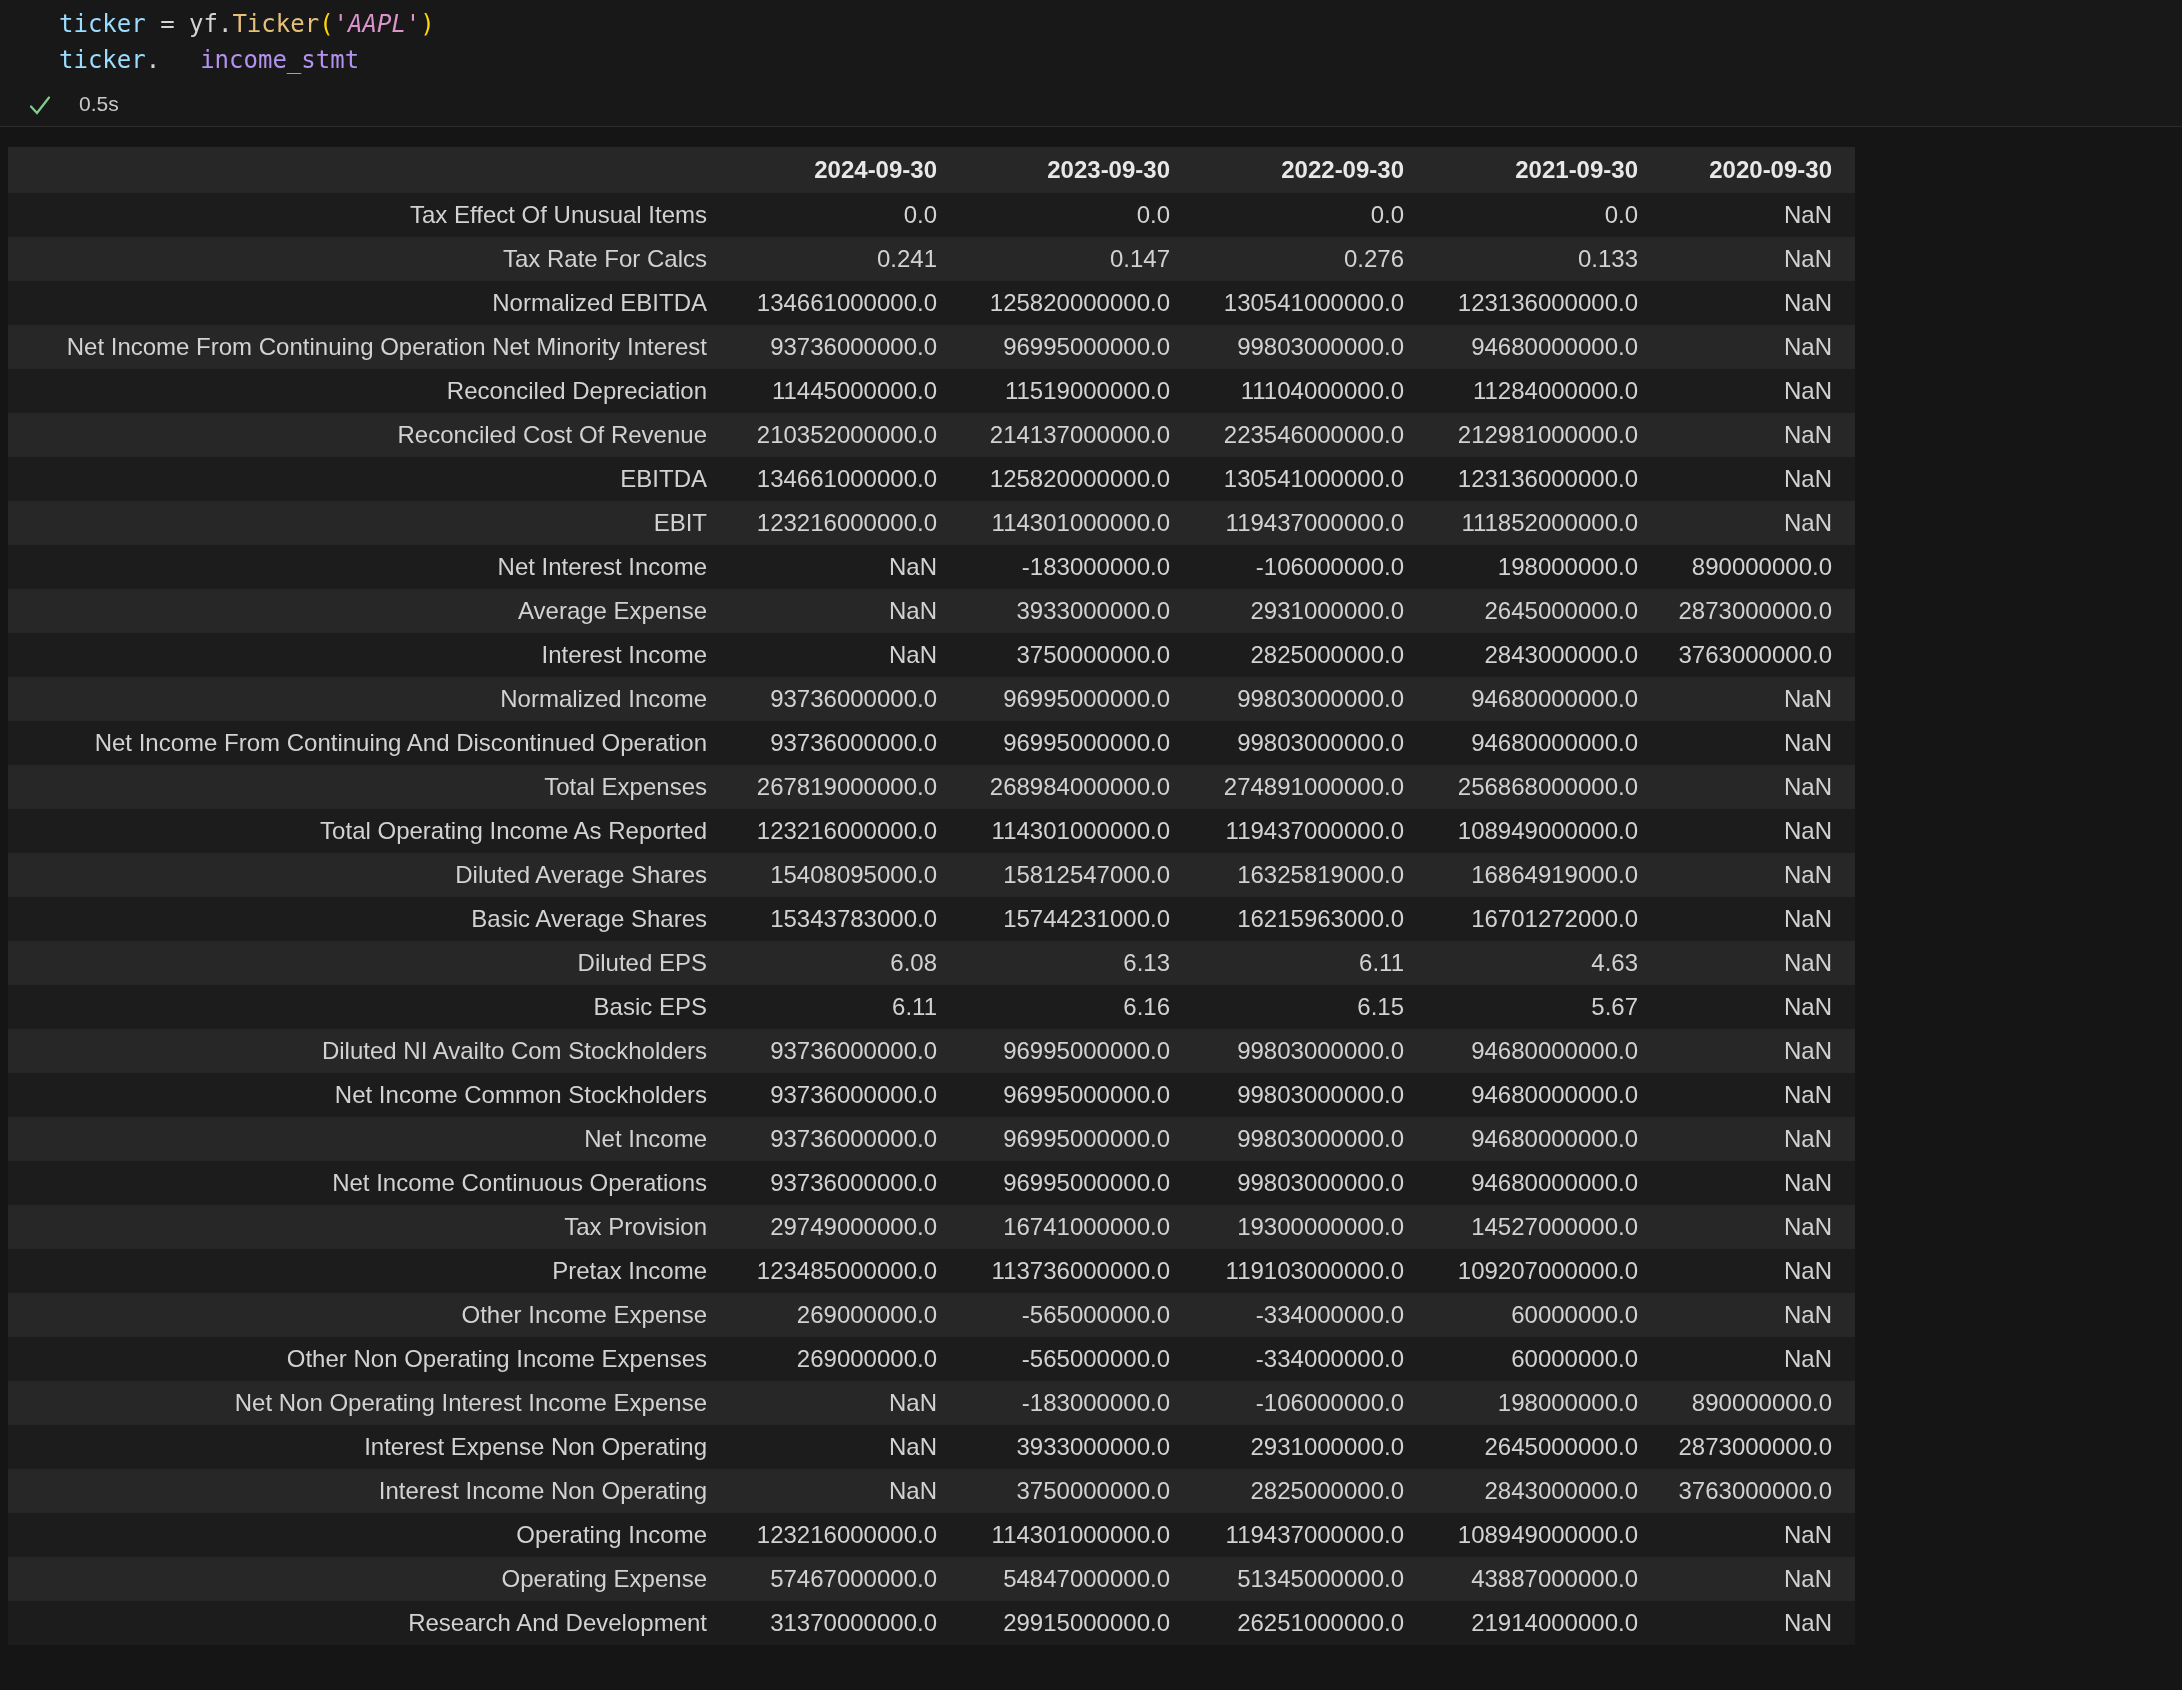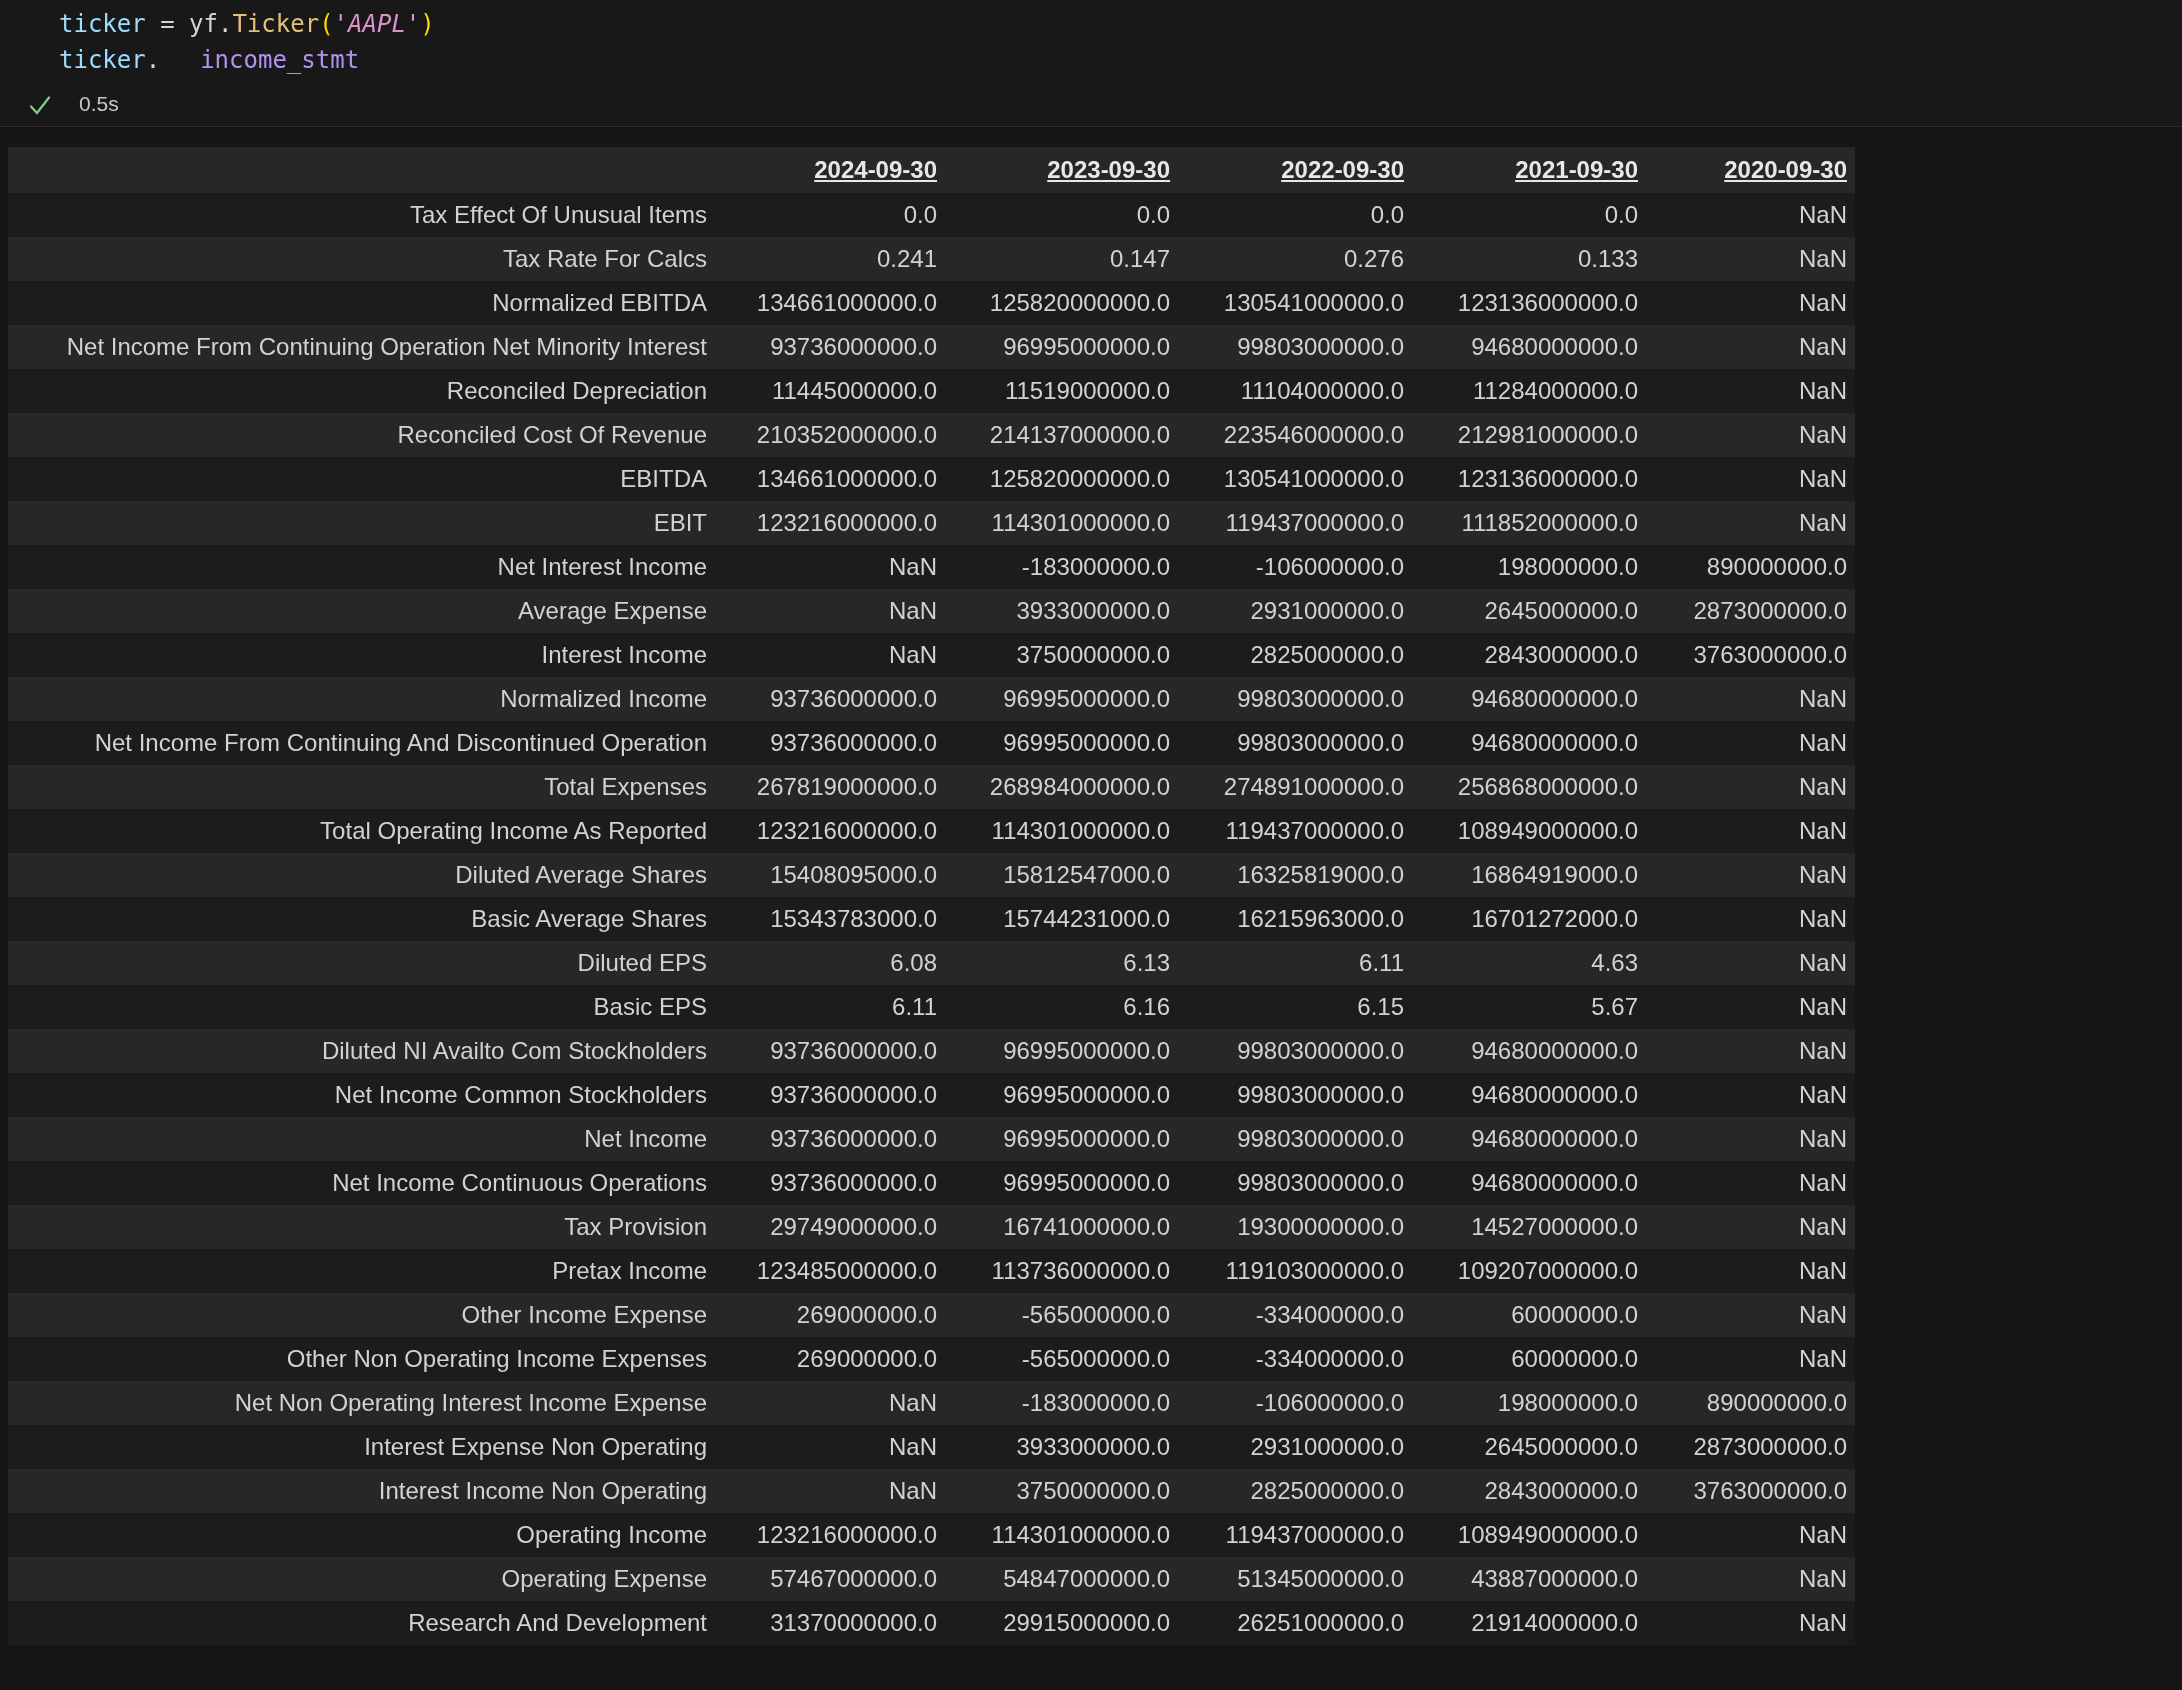--- a/index.html
+++ b/index.html
@@ -64,23 +64,23 @@
   col.c-label{ width:699px; } col.c-v1{ width:230px; } col.c-v2{ width:233px; }
   col.c-v3{ width:234px; } col.c-v4{ width:234px; } col.c-v5{ width:217px; }
   .df-table th, .df-table td {
     box-sizing:border-box; padding:0;
     text-align:right; vertical-align:middle;
     height:44px; font-weight:400;
     overflow:hidden; white-space:nowrap;
   }
   .df-table thead th {
     height:46px; font-weight:700;
-    background:var(--stripe); color:var(--text-header);text-decoration:underline;
-  }
-  .df-table th:last-child, .df-table td:last-child { padding-right:8px; }
+    background:var(--stripe); color:var(--text-header);
+  }
+  .df-table th:last-child, .df-table td:last-child { padding-right:23px; }
   .df-table tbody tr { background:var(--row-dark); }
   .df-table tbody tr:nth-child(even) { background:var(--stripe); }
 </style>
 </head>
 <body>
 
 <div class="code-cell">
   <div class="code-lines">
       <div class="code-line"><span class="tok-blue">ticker</span><span class="tok-fg"> = </span><span class="tok-fg">yf</span><span class="tok-fg">.</span><span class="tok-yellow">Ticker</span><span class="tok-gold">(</span><span class="tok-pink">'AAPL'</span><span class="tok-gold">)</span></div>
       <div class="code-line"><span class="tok-blue">ticker</span><span class="tok-fg">.</span><span class="tok-purple">income_stmt</span></div>

